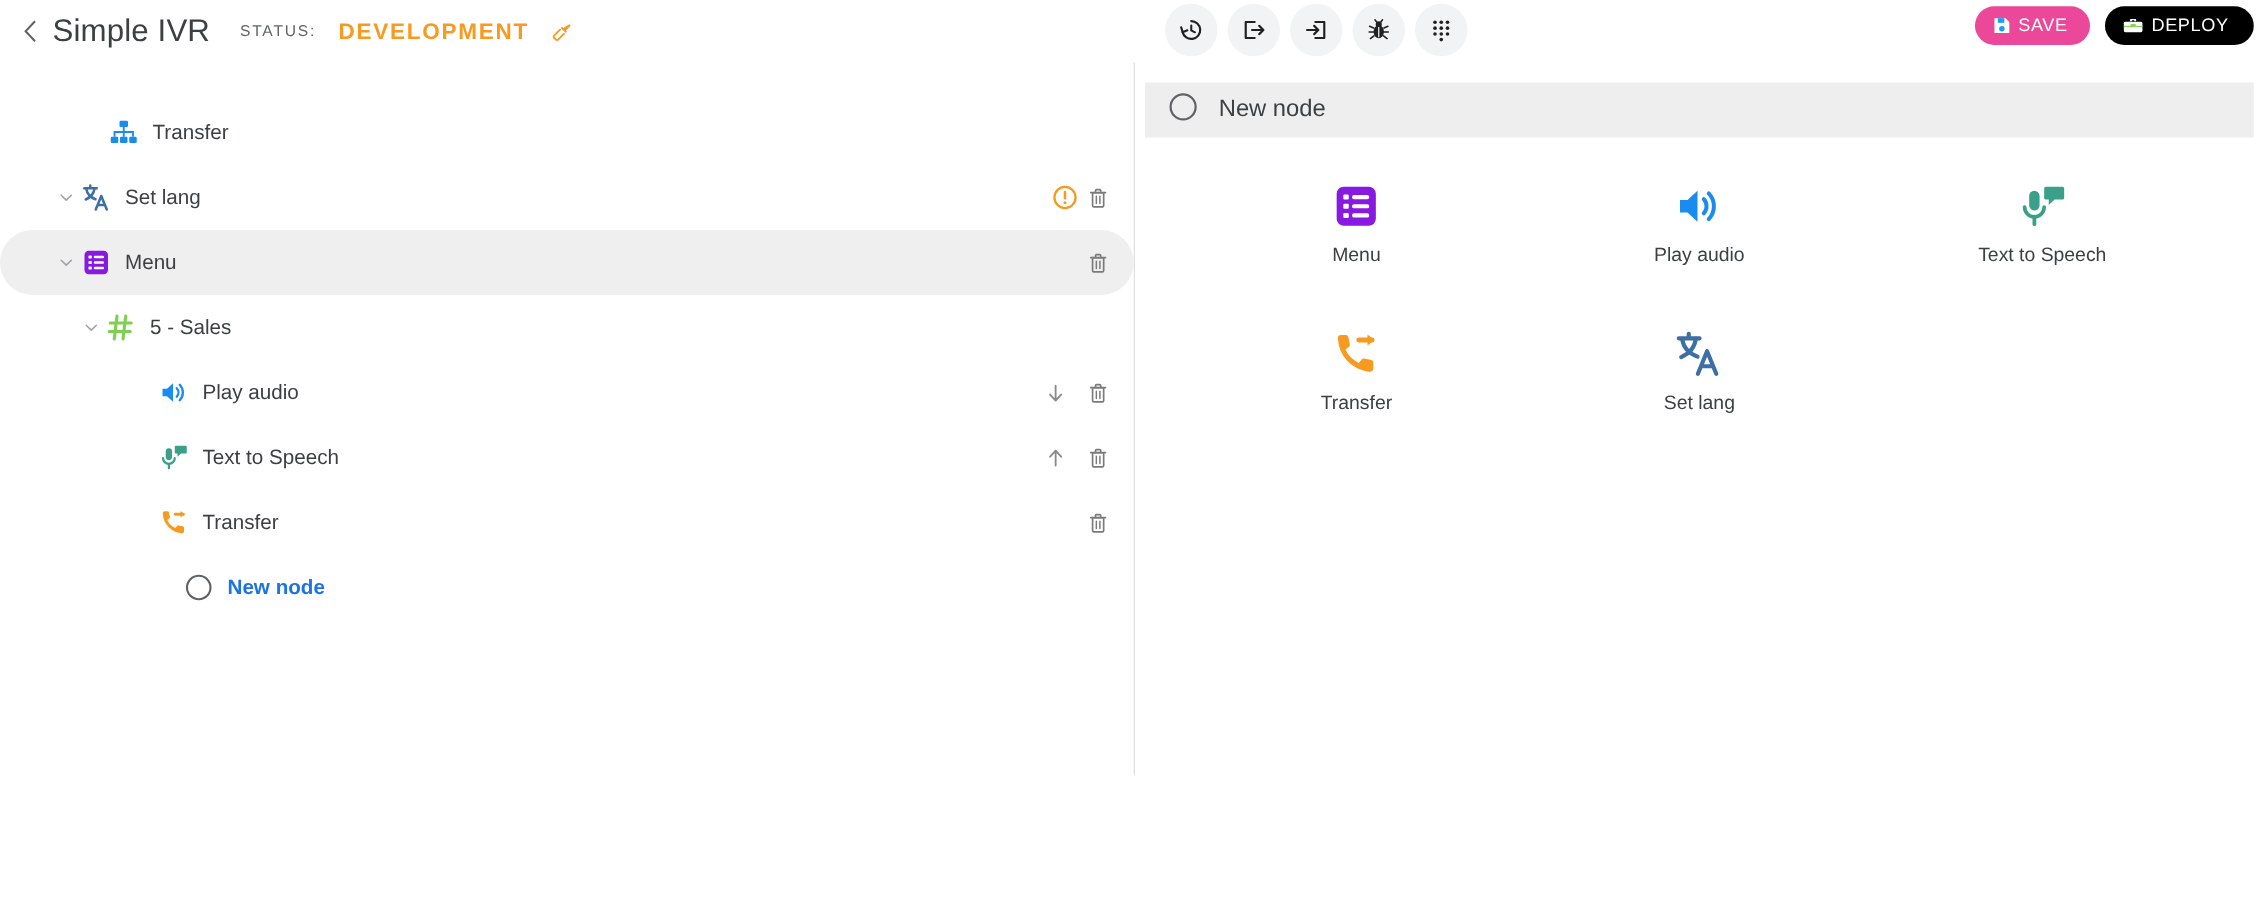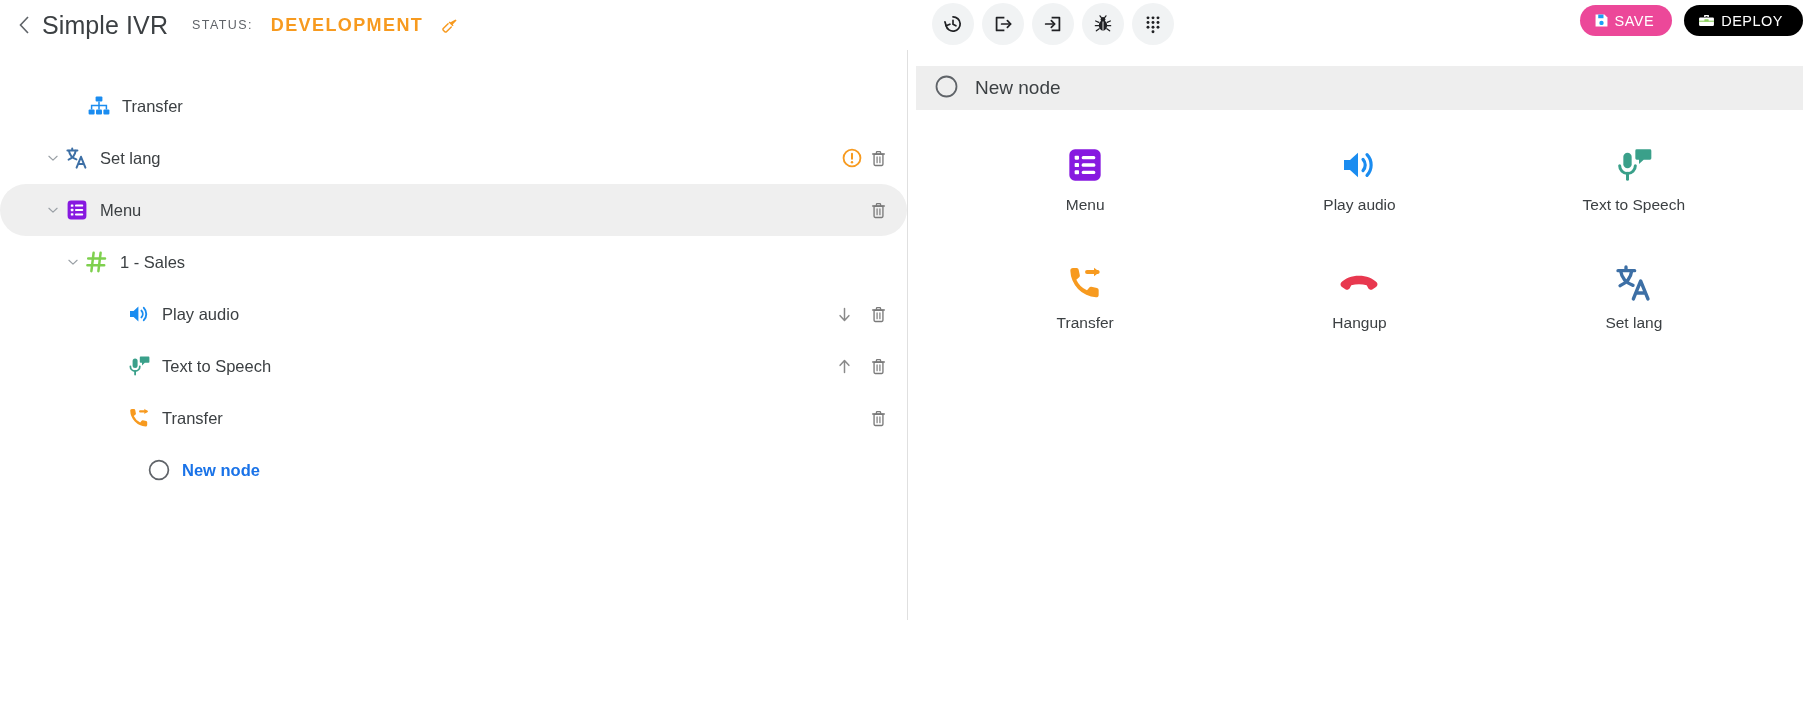--- a/index.html
+++ b/index.html
@@ -370,21 +370,21 @@
             <span class="chevron">
               <svg width="14" height="14" viewBox="0 0 24 24">
                 <path d="M5 9 L12 15.6 L19 9" fill="none" stroke="#9aa0a6" stroke-width="2" stroke-linecap="round" stroke-linejoin="round"></path>
               </svg>
             </span>
             <span class="row-icon">
               <svg width="24" height="24" viewBox="0 0 24 24">
                 <path d="M8.6 2.8 L6.4 21.2 M15.6 2.8 L13.4 21.2 M3.2 8.4 H20 M2.4 15.2 H19.2" stroke="#7ed04e" stroke-width="2.5" stroke-linecap="round" fill="none"></path>
               </svg>
             </span>
-            <span class="row-label">1 - Sales</span>
+            <span class="row-label">5 - Sales</span>
             <span class="row-spacer"></span>
           </div>
           <div class="tree-row ind-3">
             <span class="chevron empty">
               <svg width="14" height="14" viewBox="0 0 24 24">
                 <path d="M5 9 L12 15.6 L19 9" fill="none" stroke="#9aa0a6" stroke-width="2" stroke-linecap="round" stroke-linejoin="round"></path>
               </svg>
             </span>
             <span class="row-icon">
               <svg width="24" height="24" viewBox="0 0 24 24">
@@ -533,28 +533,20 @@
                 <path d="M3.2 4.6 a1.6 1.6 0 0 1 1.6 -1.6 H7 a1.2 1.2 0 0 1 1.2 1 l.7 3.4 a1.2 1.2 0 0 1 -.4 1.2 L6.8 10 a13 13 0 0 0 6.4 6.4 l1.4 -1.7 a1.2 1.2 0 0 1 1.2 -.4 l3.4 .7 a1.2 1.2 0 0 1 1 1.2 V19 a1.6 1.6 0 0 1 -1.6 1.6 A16.6 16.6 0 0 1 3.2 4.6 Z" fill="#f79a1f"></path>
                 <path d="M13.2 5.4 H19.6" stroke="#f79a1f" stroke-width="2.3" stroke-linecap="round"></path>
                 <path d="M17.4 2.8 L20.8 5.4 L17.4 8" fill="#f79a1f"></path>
               </svg>
             </span>
             <span class="pal-label">Transfer</span>
           </div>
           <div class="pal-item">
             <span class="pal-icon">
               <svg width="40" height="40" viewBox="0 0 24 24">
-                <path d="M12 7.6 c-4.4 0 -8.4 1.6 -10.6 4 c-.8 .9 -.6 2.2 .4 2.8 l2 1.3 c.9 .6 2.1 .3 2.6 -.6 l1 -1.8 c1.4 -.4 3 -.6 4.6 -.6 s3.2 .2 4.6 .6 l1 1.8 c.5 .9 1.7 1.2 2.6 .6 l2 -1.3 c1 -.6 1.2 -1.9 .4 -2.8 C20.4 9.2 16.4 7.6 12 7.6 Z" fill="#e8384f"></path>
-              </svg>
-            </span>
-            <span class="pal-label">Hangup</span>
-          </div>
-          <div class="pal-item">
-            <span class="pal-icon">
-              <svg width="40" height="40" viewBox="0 0 24 24">
                 <path d="M2.4 4.6 H12.4 M7.2 2.4 V4.6" stroke="#3d6fa5" stroke-width="2" stroke-linecap="round" fill="none"></path>
                 <path d="M4 4.8 c.6 4.2 3 7 7.4 8.6" stroke="#3d6fa5" stroke-width="2" fill="none" stroke-linecap="round"></path>
                 <path d="M10.6 4.8 c-.5 4-2.6 6.9-7 8.8" stroke="#3d6fa5" stroke-width="2" fill="none" stroke-linecap="round"></path>
                 <path d="M11.6 21.6 L16 10.8 L20.4 21.6 M13.2 18 H18.8" stroke="#3d6fa5" stroke-width="2" fill="none" stroke-linecap="round" stroke-linejoin="round"></path>
               </svg>
             </span>
             <span class="pal-label">Set lang</span>
           </div>
         </div>
     </div>

